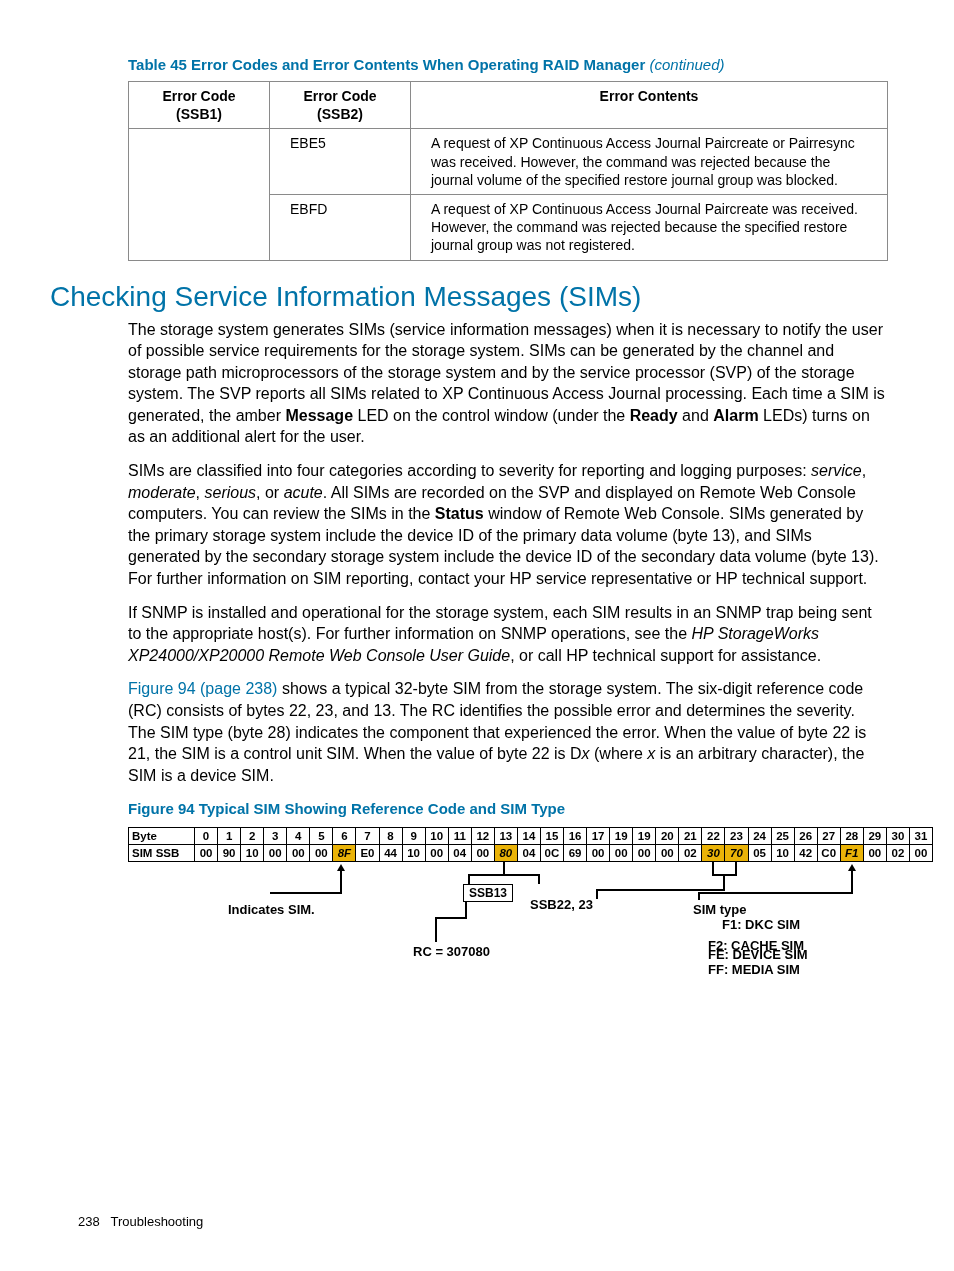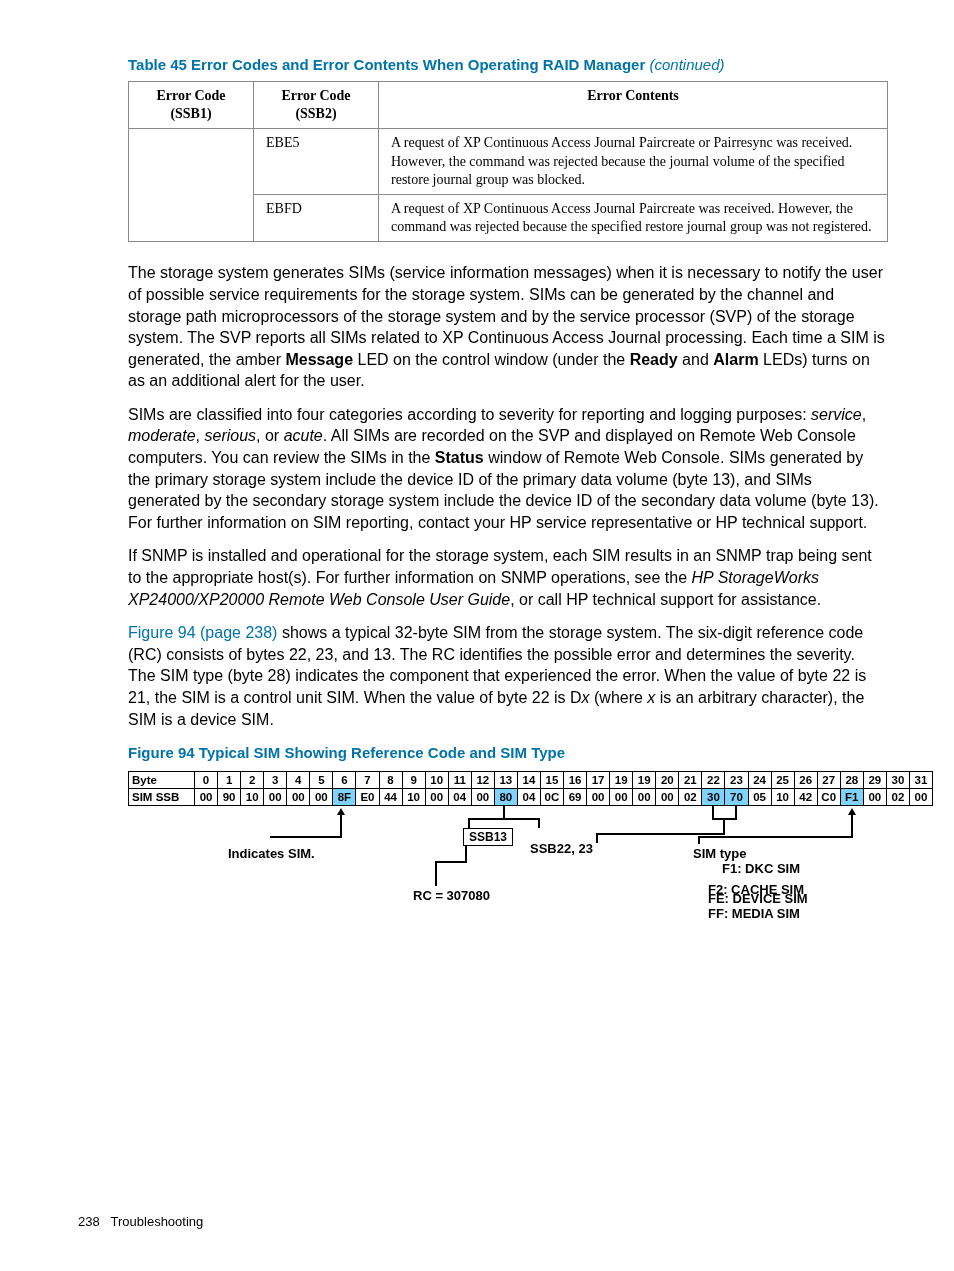--- a/index.html
+++ b/index.html
@@ -32,23 +32,22 @@
     border-collapse: collapse;
     width: 760px;
     margin-left: 50px;
     margin-bottom: 20px;
   }
   table.err th, table.err td {
     border: 1px solid #8a8a8a;
     font-size: 14px;
     text-align: left;
     vertical-align: top;
-    padding: 5px 12px;
+    padding: 5px 20px;
     line-height: 1.3;
-    font-family: Liberation Serif, serif;
   }
   table.err th {
     font-weight: bold;
     text-align: center;
   }
   table.err .col1 { width: 100px; }
   table.err .col2 { width: 100px; }
   h2.section {
     color: #0073a8;
     font-weight: normal;
@@ -89,21 +88,21 @@
     font-weight: bold;
     padding: 1px 0;
     height: 14px;
     background: #fff;
   }
   .figure table.bytes .lbl {
     width: 62px;
     text-align: left;
     padding-left: 3px;
   }
-  .figure table.bytes td.hl { background: #7dd3fc; }
+  .figure table.bytes td.hl { background: #eab308; font-style: italic; }
   .diagram {
     position: relative;
     height: 170px;
     width: 805px;
   }
   .dlabel {
     position: absolute;
     font-size: 13px;
     font-weight: bold;
     white-space: nowrap;
@@ -148,20 +147,21 @@
       <td>EBE5</td>
       <td>A request of XP Continuous Access Journal Paircreate or Pairresync was received. However, the command was rejected because the journal volume of the specified restore journal group was blocked.</td>
     </tr>
     <tr>
       <td>EBFD</td>
       <td>A request of XP Continuous Access Journal Paircreate was received. However, the command was rejected because the specified restore journal group was not registered.</td>
     </tr>
   </tbody>
     </table>
 
+  <h2 class="section">Checking Service Information Messages (SIMs)</h2>
 
   <p class="body">
     <span>The storage system generates SIMs (service information messages) when it is necessary to notify the user of possible service requirements for the storage system. SIMs can be generated by the channel and storage path microprocessors of the storage system and by the service processor (SVP) of the storage system. The SVP reports all SIMs related to XP Continuous Access Journal processing. Each time a SIM is generated, the amber </span><strong>Message</strong><span> LED on the control window (under the </span><strong>Ready</strong><span> and </span><strong>Alarm</strong><span> LEDs) turns on as an additional alert for the user.</span>
   </p>
 
   <p class="body">
     <span>SIMs are classified into four categories according to severity for reporting and logging purposes: </span><span class="italic">service</span><span>, </span><span class="italic">moderate</span><span>, </span><span class="italic">serious</span><span>, or </span><span class="italic">acute</span><span>. All SIMs are recorded on the SVP and displayed on Remote Web Console computers. You can review the SIMs in the </span><strong>Status</strong><span> window of Remote Web Console. SIMs generated by the primary storage system include the device ID of the primary data volume (byte 13), and SIMs generated by the secondary storage system include the device ID of the secondary data volume (byte 13). For further information on SIM reporting, contact your HP service representative or HP technical support.</span>
   </p>
 
   <p class="body">

